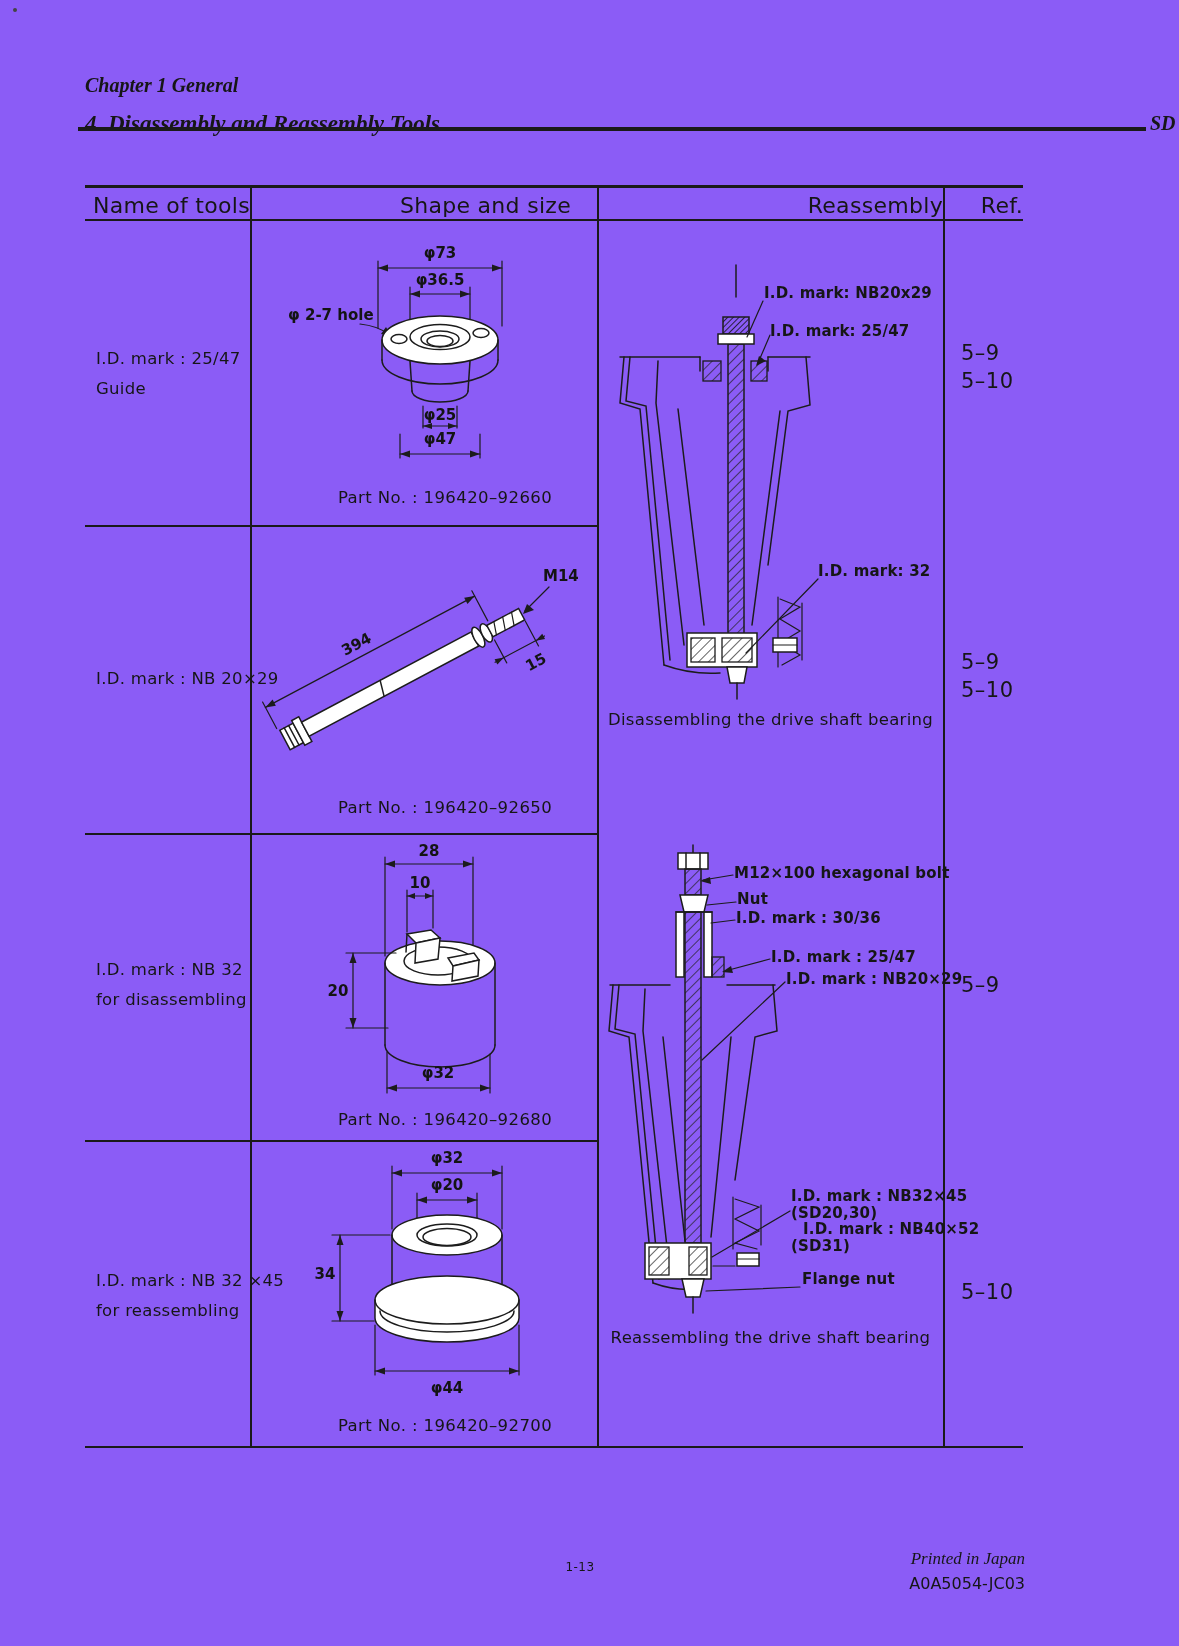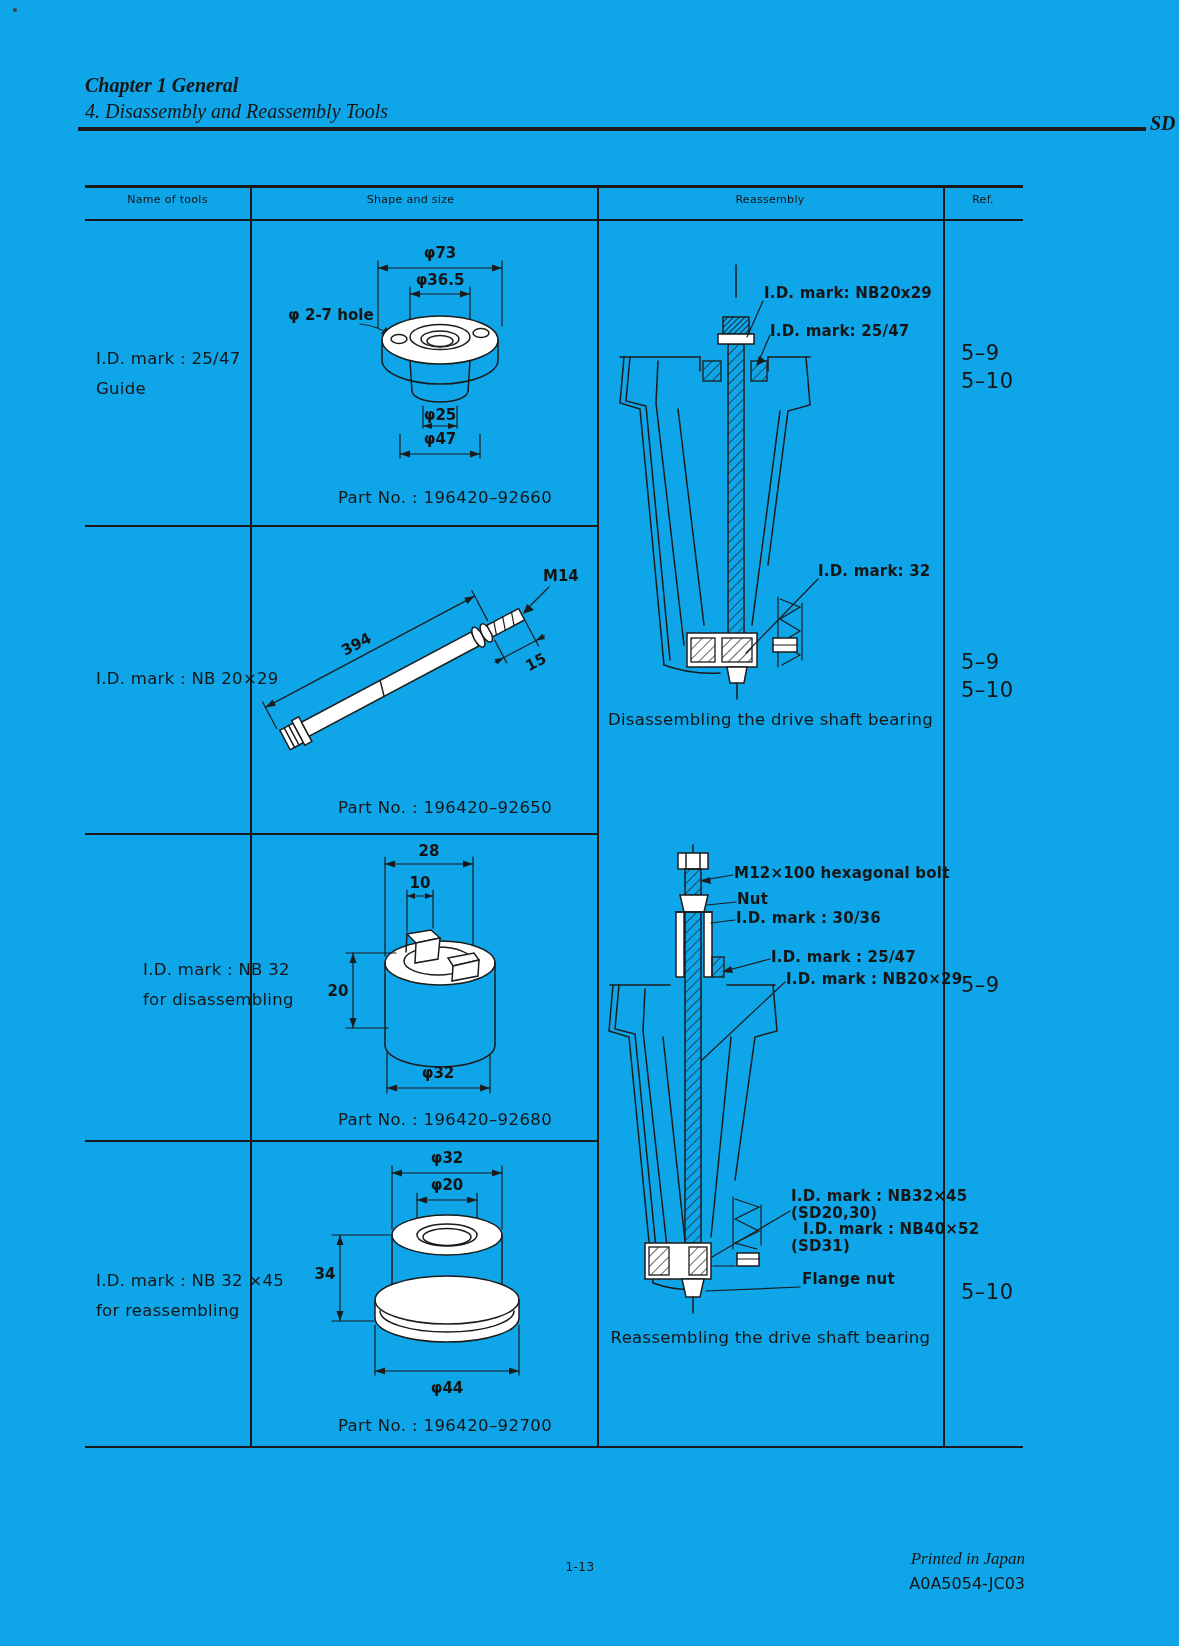--- a/index.html
+++ b/index.html
@@ -1,44 +1,44 @@
 <!DOCTYPE html>
 <html><head>
 <meta charset="utf-8">
 <style>
   html,body{margin:0;padding:0;background:#e9e9e9;}
-  #page{position:relative;width:1179px;height:1646px;margin:0 auto;background:#0ea5e9;overflow:hidden;
+  #page{position:relative;width:1179px;height:1646px;margin:0 auto;background:#8b5cf6;overflow:hidden;
         font-family:"DejaVu Sans","Liberation Sans",sans-serif;color:#161616;}
   .t{position:absolute;white-space:nowrap;color:#161616;}
   .serif{font-family:"Liberation Serif","DejaVu Serif",serif;}
   .hl{position:absolute;background:#1a1a1a;}
   .vl{position:absolute;background:#1a1a1a;}
   .name{font-size:16.5px;line-height:30px;letter-spacing:.3px;}
   .partno{font-size:16.5px;letter-spacing:.4px;text-align:center;}
-  .colhead{font-size:11px;text-align:center;letter-spacing:.3px;}
+  .colhead{font-size:22px;text-align:right;letter-spacing:.3px;}
   .ref{font-size:21px;letter-spacing:.5px;}
   .applabel{font-size:15px;font-weight:bold;letter-spacing:.2px;}
   .caption{font-size:16.5px;text-align:center;letter-spacing:.3px;}
   svg{position:absolute;overflow:visible;}
   .ln{stroke:#1c1c1c;stroke-width:1.5;fill:none;stroke-linecap:round;}
   .lnt{stroke:#1c1c1c;stroke-width:1.2;fill:none;stroke-linecap:round;}
   .fw{fill:#ffffff;stroke:#1c1c1c;stroke-width:1.5;}
   .ah{fill:#1c1c1c;stroke:none;}
   .dim{font:bold 15px "DejaVu Sans","Liberation Sans",sans-serif;fill:#141414;}
   .dot{position:absolute;width:4px;height:4px;border-radius:50%;background:#444;}
 </style>
 </head>
 <body>
 
 <div id="page">
 
   <div class="dot" style="left:13px;top:8px;"></div>
 
   <div class="t serif" style="left:85px;top:74px;font-size:20px;font-weight:bold;font-style:italic;">Chapter 1 General</div>
-  <div class="t serif" style="left:85px;top:100px;font-size:20px;font-weight:normal;font-style:italic;">4. Disassembly and Reassembly Tools</div>
+  <div class="t serif" style="left:85px;top:111px;font-size:23px;font-weight:bold;font-style:italic;">4. Disassembly and Reassembly Tools</div>
   <div class="hl" style="left:78px;top:127px;width:1068px;height:4px;"></div>
   <div class="t serif" style="left:1150px;top:112px;font-size:20px;font-weight:bold;font-style:italic;">SD</div>
 
   <div class="hl" style="left:85px;top:185px;width:938px;height:3px;"></div>
   <div class="hl" style="left:85px;top:219px;width:938px;height:2px;"></div>
   <div class="hl" style="left:85px;top:525px;width:513px;height:2px;"></div>
   <div class="hl" style="left:85px;top:833px;width:513px;height:2px;"></div>
   <div class="hl" style="left:85px;top:1140px;width:513px;height:2px;"></div>
   <div class="hl" style="left:85px;top:1446px;width:938px;height:2px;"></div>
   <div class="vl" style="left:250px;top:185px;width:2px;height:1263px;"></div>
@@ -50,21 +50,21 @@
   <div class="t colhead" style="left:597px;top:193px;width:346px;">Reassembly</div>
   <div class="t colhead" style="left:943px;top:193px;width:80px;">Ref.</div>
 
   <div class="t name" style="left:96px;top:344px;">
     <div>I.D. mark : 25/47</div>
     <div>Guide</div>
   </div>
   <div class="t name" style="left:96px;top:664px;">
     <div>I.D. mark : NB 20×29</div>
   </div>
-  <div class="t name" style="left:96px;top:955px;margin-left:47px;">
+  <div class="t name" style="left:96px;top:955px;">
     <div>I.D. mark : NB 32</div>
     <div>for disassembling</div>
   </div>
   <div class="t name" style="left:96px;top:1266px;">
     <div>I.D. mark : NB 32 ×45</div>
     <div>for reassembling</div>
   </div>
 
   <div class="t partno" style="left:270px;top:488px;width:350px;">Part No. : 196420–92660</div>
   <div class="t partno" style="left:270px;top:798px;width:350px;">Part No. : 196420–92650</div>

